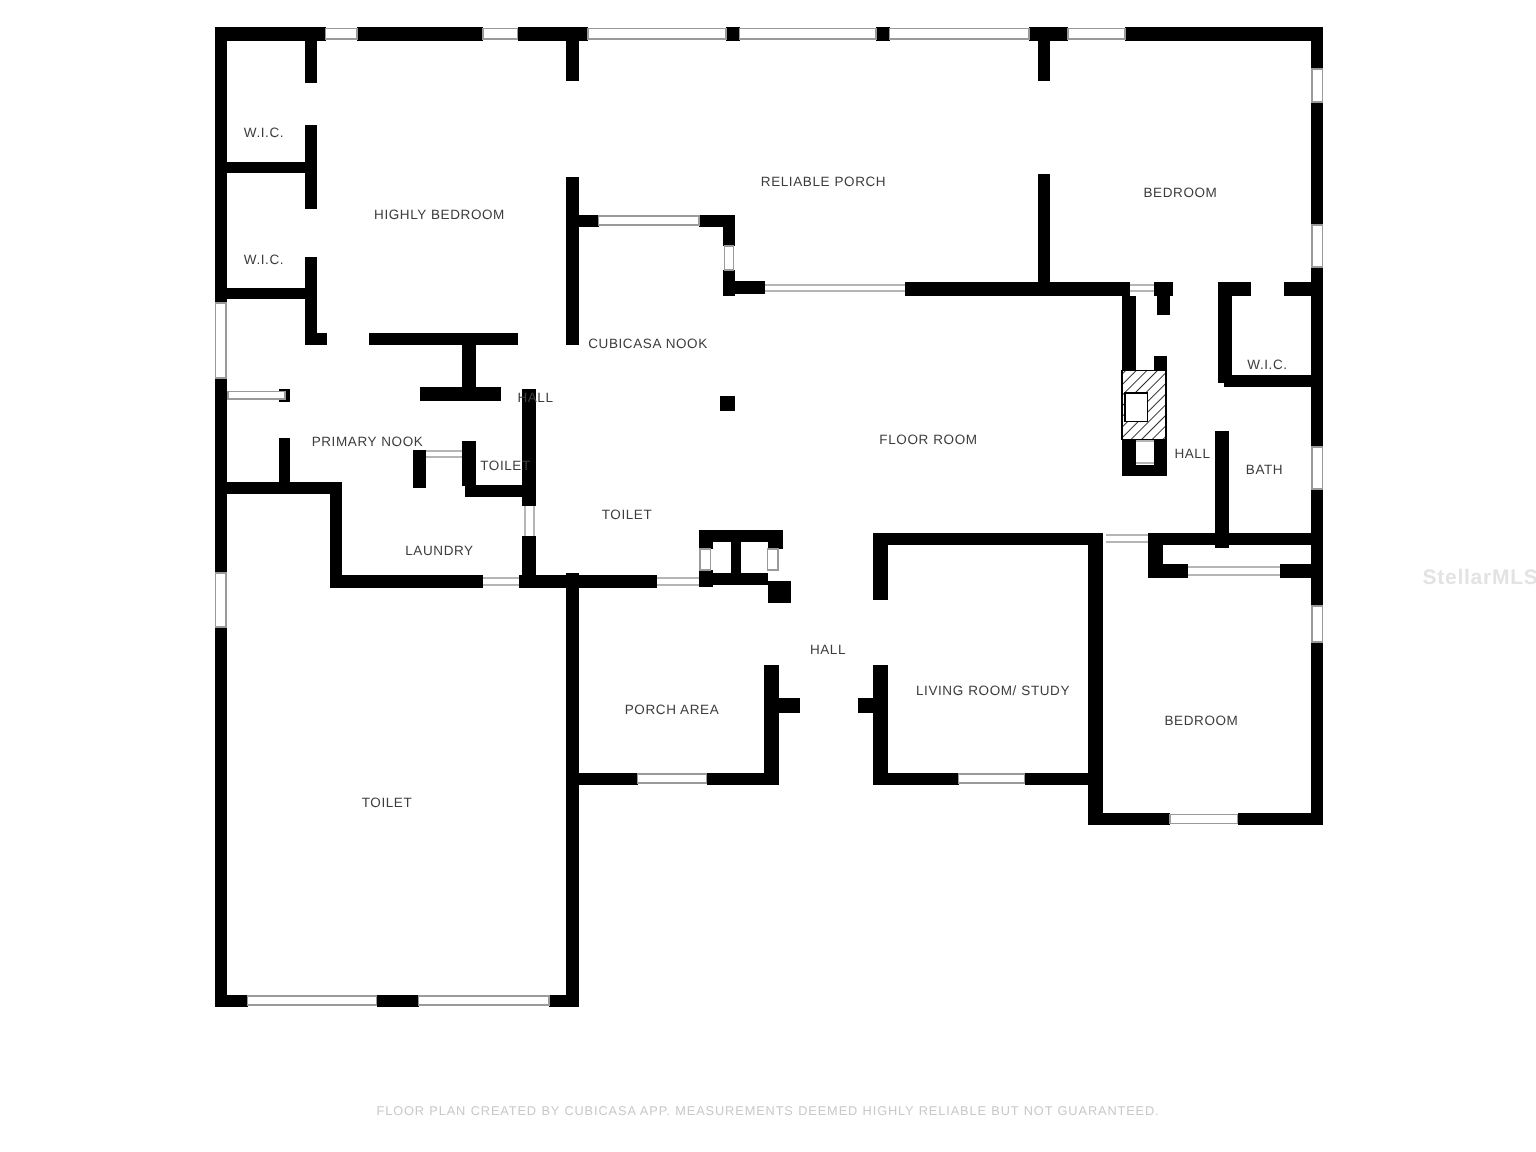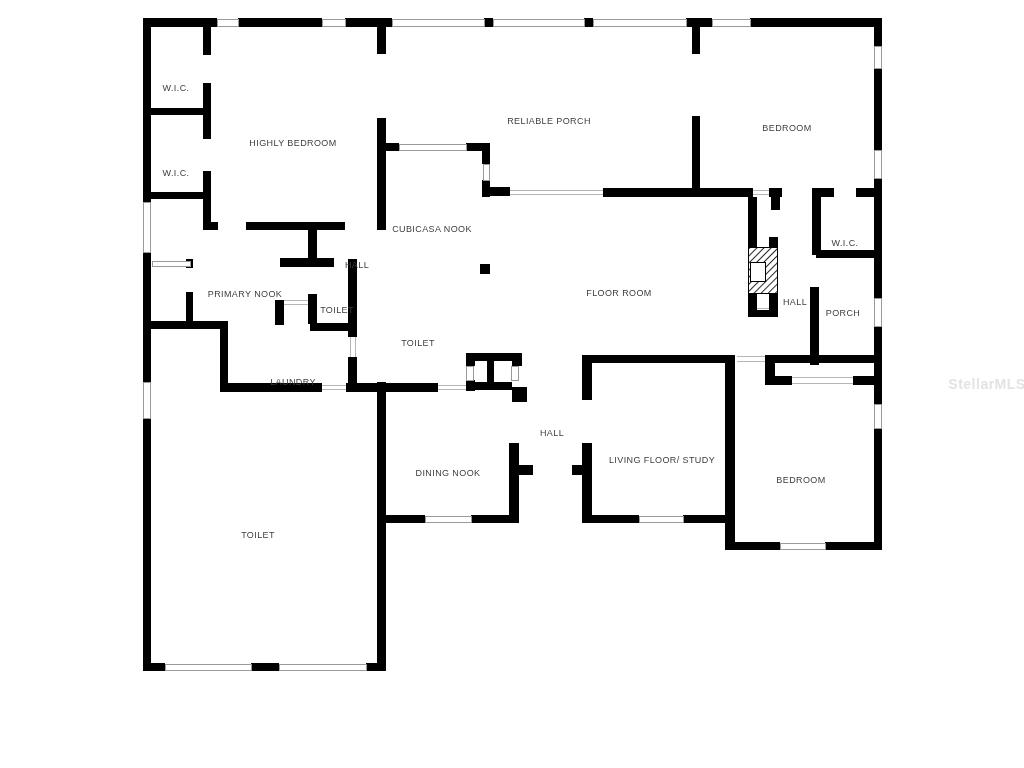--- a/index.html
+++ b/index.html
@@ -202,23 +202,24 @@
   <div class="room-label" style="left:293px;top:131px">HIGHLY BEDROOM</div>
   <div class="room-label" style="left:549px;top:109px">RELIABLE PORCH</div>
   <div class="room-label" style="left:787px;top:116px">BEDROOM</div>
   <div class="room-label" style="left:432px;top:217px">CUBICASA NOOK</div>
   <div class="room-label" style="left:357px;top:253px">HALL</div>
   <div class="room-label" style="left:245px;top:282px">PRIMARY NOOK</div>
   <div class="room-label" style="left:337px;top:298px">TOILET</div>
   <div class="room-label" style="left:619px;top:281px">FLOOR ROOM</div>
   <div class="room-label" style="left:795px;top:290px">HALL</div>
   <div class="room-label" style="left:845px;top:231px">W.I.C.</div>
-  <div class="room-label" style="left:843px;top:301px">PORCH</div>
+  <div class="room-label" style="left:843px;top:301px">BATH</div>
   <div class="room-label" style="left:418px;top:331px">TOILET</div>
-  <div class="room-label" style="left:293px;top:370px">LAUNDRY</div>
+  <div class="room-label" style="left:293px;top:355px">LAUNDRY</div>
   <div class="room-label" style="left:258px;top:523px">TOILET</div>
-  <div class="room-label" style="left:448px;top:461px">DINING NOOK</div>
+  <div class="room-label" style="left:448px;top:461px">PORCH AREA</div>
   <div class="room-label" style="left:552px;top:421px">HALL</div>
-  <div class="room-label" style="left:662px;top:448px">LIVING FLOOR/ STUDY</div>
+  <div class="room-label" style="left:662px;top:448px">LIVING ROOM/ STUDY</div>
   <div class="room-label" style="left:801px;top:468px">BEDROOM</div>
 
   <div class="watermark" style="left:987px;top:384px">StellarMLS</div>
+  <div class="footer-note">FLOOR PLAN CREATED BY CUBICASA APP. MEASUREMENTS DEEMED HIGHLY RELIABLE BUT NOT GUARANTEED.</div>
 </div>
 
 </body></html>

